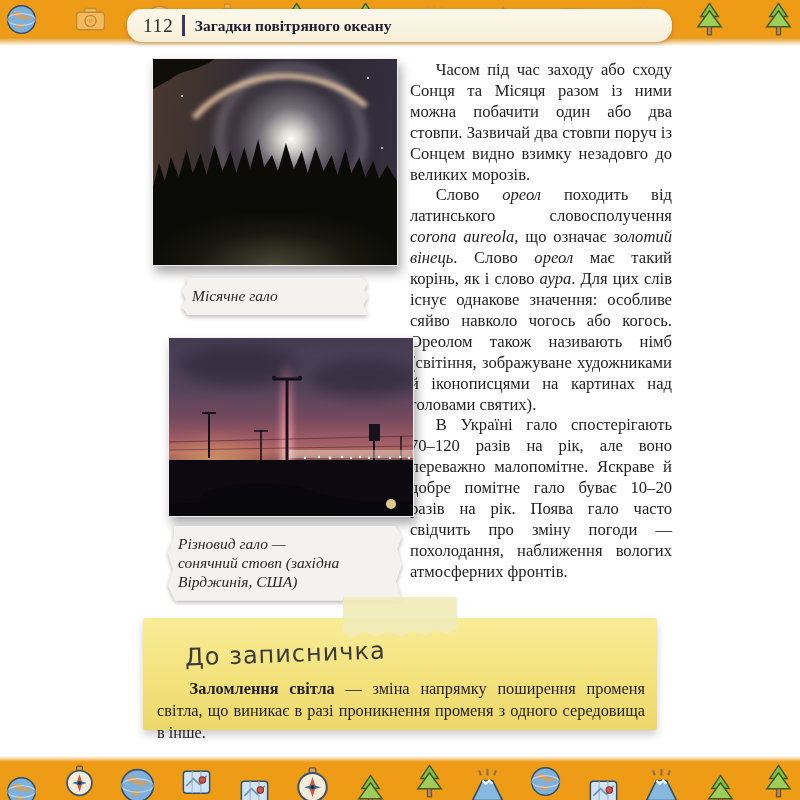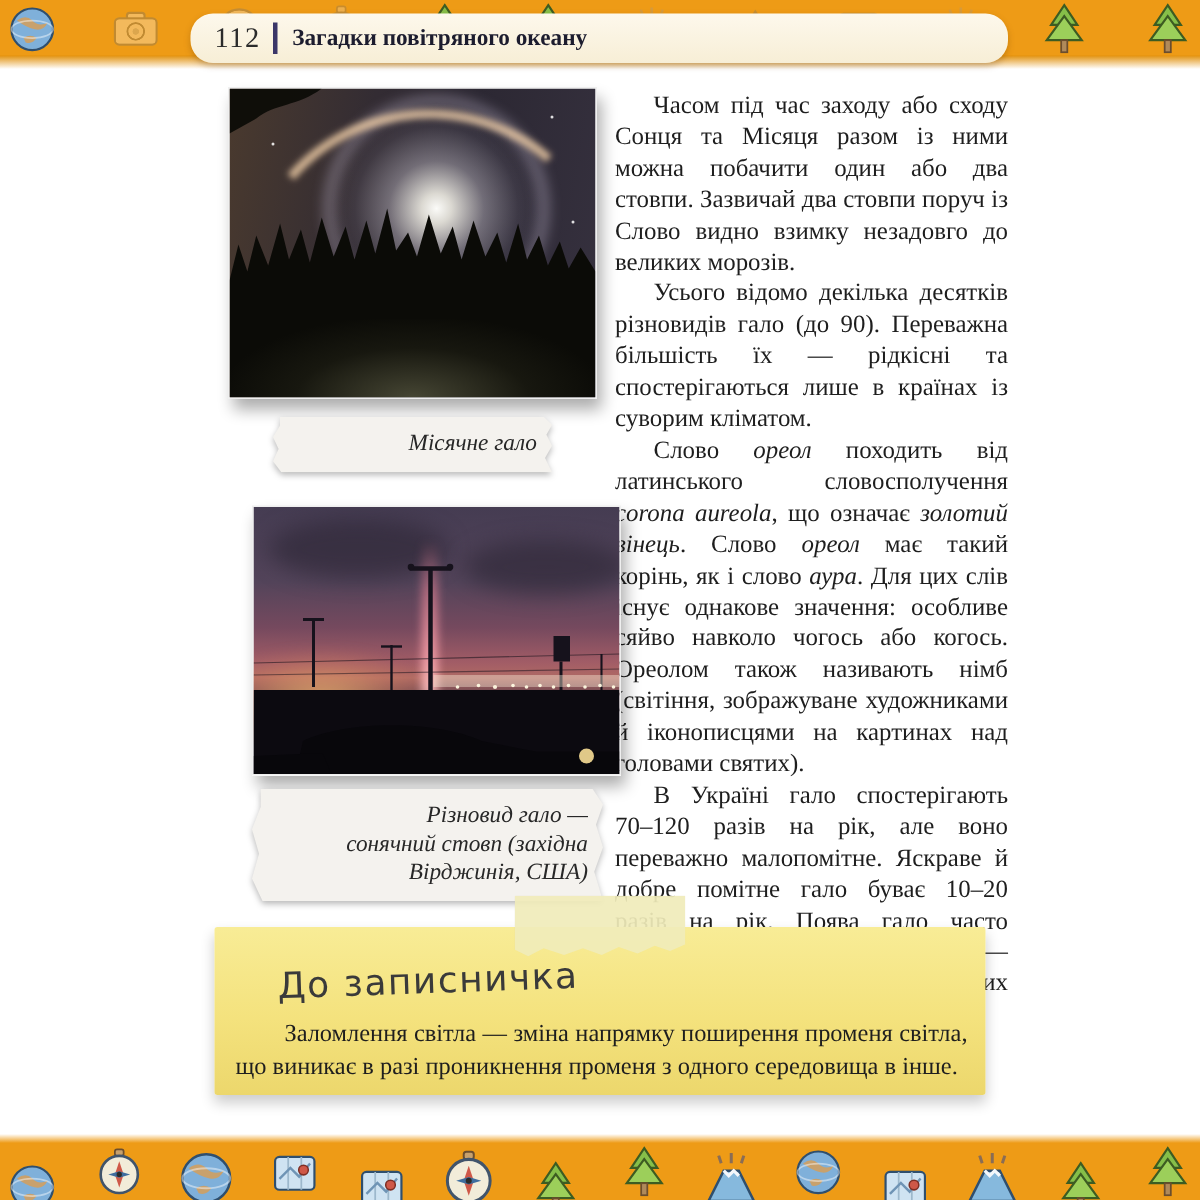--- a/index.html
+++ b/index.html
@@ -62,37 +62,37 @@
   .p2-pillar{position:absolute;left:112px;top:22px;width:11px;height:110px;
      background:linear-gradient(180deg,rgba(240,140,160,0) 0%,rgba(238,132,150,.55) 30%,rgba(248,160,170,.85) 70%,rgba(255,190,190,.9) 90%,rgba(255,210,200,.3) 100%);
      filter:blur(3px);}
   .p2-cloud{position:absolute;border-radius:50%;background:rgba(40,34,50,.55);filter:blur(7px);}
   .p2-art{position:absolute;left:0;top:0;width:100%;height:100%;}
 
   
   .cap-wrap{filter:drop-shadow(0 2px 2px rgba(0,0,0,.28));margin:12px auto 0 auto;}
   .cap1{width:186px;}
   .cap2{width:234px;margin-top:9px;}
-  .caption{background:#f4f2ee;padding:9px 10px;text-align:right;font-style:italic;
+  .caption{background:#f4f2ee;padding:9px 10px;text-align:left;font-style:italic;
      font-size:15.5px;line-height:1.22;color:#272727;white-space:pre-line;
      clip-path:polygon(2.5% 0%,97% 0%,100% 14%,98% 32%,100% 52%,97.5% 74%,100% 100%,3% 100%,0% 80%,2% 58%,0% 36%,2.5% 16%);}
 
   
   .note-wrap{position:absolute;left:143px;top:618px;width:514px;height:112px;}
   .tape{position:absolute;left:50%;top:-21px;transform:translateX(-50%);width:114px;height:44px;z-index:3;
      background:rgba(240,236,186,.92);
      clip-path:polygon(0 0,100% 0,100% 74%,91% 84%,82% 76%,72% 88%,61% 78%,51% 90%,40% 80%,29% 90%,17% 80%,8% 92%,0 82%);
      box-shadow:0 1px 2px rgba(0,0,0,.12);}
   .note{position:absolute;inset:0;background:linear-gradient(180deg,#f8ec96 0%,#f4e27d 55%,#ecd76c 100%);
      box-shadow:0 5px 9px rgba(0,0,0,.20);border-radius:2px;}
   .note-heading{position:absolute;left:42px;top:22px;font-family:"DejaVu Sans",sans-serif;
      font-size:24px;color:#3a3a3a;transform:rotate(-2deg);letter-spacing:1px;}
   .note-body{position:absolute;left:14px;right:12px;top:60px;margin:0;font-size:16.3px;line-height:1.35;
      color:#1e1e1e;text-align:justify;text-indent:2em;}
-  .note-body b{font-weight:normal;}
+  .note-body b{font-weight:bold;}
 </style>
 </head>
 <body>
 
 <svg width="0" height="0" style="position:absolute" aria-hidden="true">
   <defs>
     <symbol id="sym-tree" viewBox="0 0 24 24">
       <polygon points="12,1 18,10 6,10" fill="#86bf49" stroke="#3d5c22" stroke-width="1"></polygon>
       <polygon points="12,6 20,17 4,17" fill="#9ccf5a" stroke="#3d5c22" stroke-width="1"></polygon>
       <rect x="10.6" y="17" width="2.8" height="5.5" fill="#b08a5a" stroke="#6b4e2e" stroke-width="0.8"></rect>
@@ -280,22 +280,21 @@
         <div class="cap-wrap cap2">
           <figcaption class="caption">Різновид гало —
 сонячний стовп (західна
 Вірджинія, США)</figcaption>
         </div>
       </figure>
 
     </div>
 
     <div class="right-col" id="article">
-        <p><span>Часом під час заходу або сходу Сонця та Місяця разом із ними можна побачити один або два стовпи. Зазвичай два стовпи поруч із Слово видно взимку незадовго до великих морозів.</span></p>
-        <p><span>Усього відомо декілька десятків різновидів гало (до 90). Переважна більшість їх — рідкісні та спостерігаються лише в країнах із суворим кліматом.</span></p>
+        <p><span>Часом під час заходу або сходу Сонця та Місяця разом із ними можна побачити один або два стовпи. Зазвичай два стовпи поруч із Сонцем видно взимку незадовго до великих морозів.</span></p>
         <p><span>Слово </span><i>ореол</i><span> походить від латинського словосполучення </span><i>corona aureola</i><span>, що означає </span><i>золотий вінець</i><span>. Слово </span><i>ореол</i><span> має такий корінь, як і слово </span><i>аура</i><span>. Для цих слів існує однакове значення: особливе сяйво навколо чогось або когось. Ореолом також називають німб (світіння, зображуване художниками й іконописцями на картинах над головами святих).</span></p>
         <p><span>В Україні гало спостерігають 70–120 разів на рік, але воно переважно малопомітне. Яскраве й добре помітне гало буває 10–20 разів на рік. Поява гало часто свідчить про зміну погоди — похолодання, наближення вологих атмосферних фронтів.</span></p>
       </div>
   </div>
 
   <div class="note-wrap">
     <div class="tape"></div>
     <div class="note">
       <div class="note-heading">До записничка</div>
       <p class="note-body"><b>Заломлення світла</b><span> — зміна напрямку поширення променя світла, що виникає в разі проникнення променя з одного середовища в інше.</span></p>

